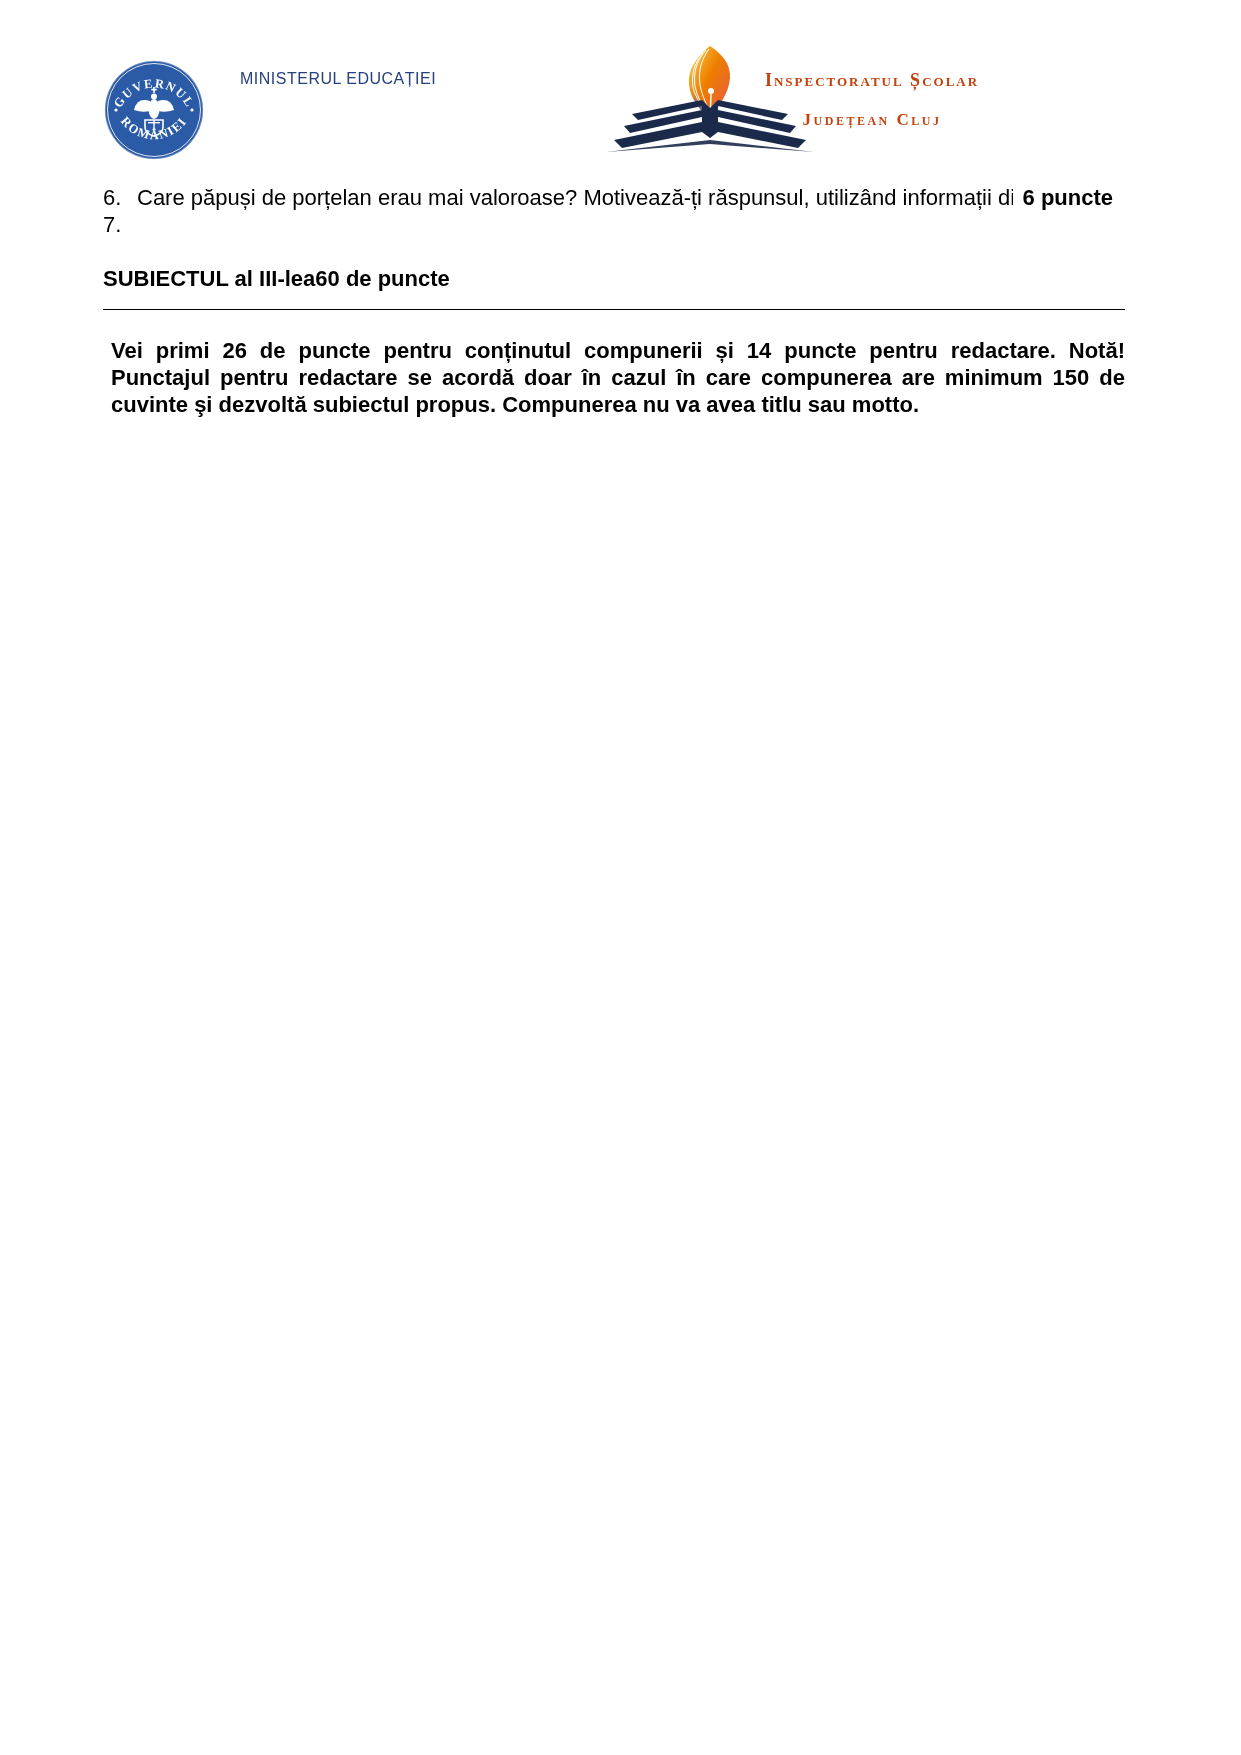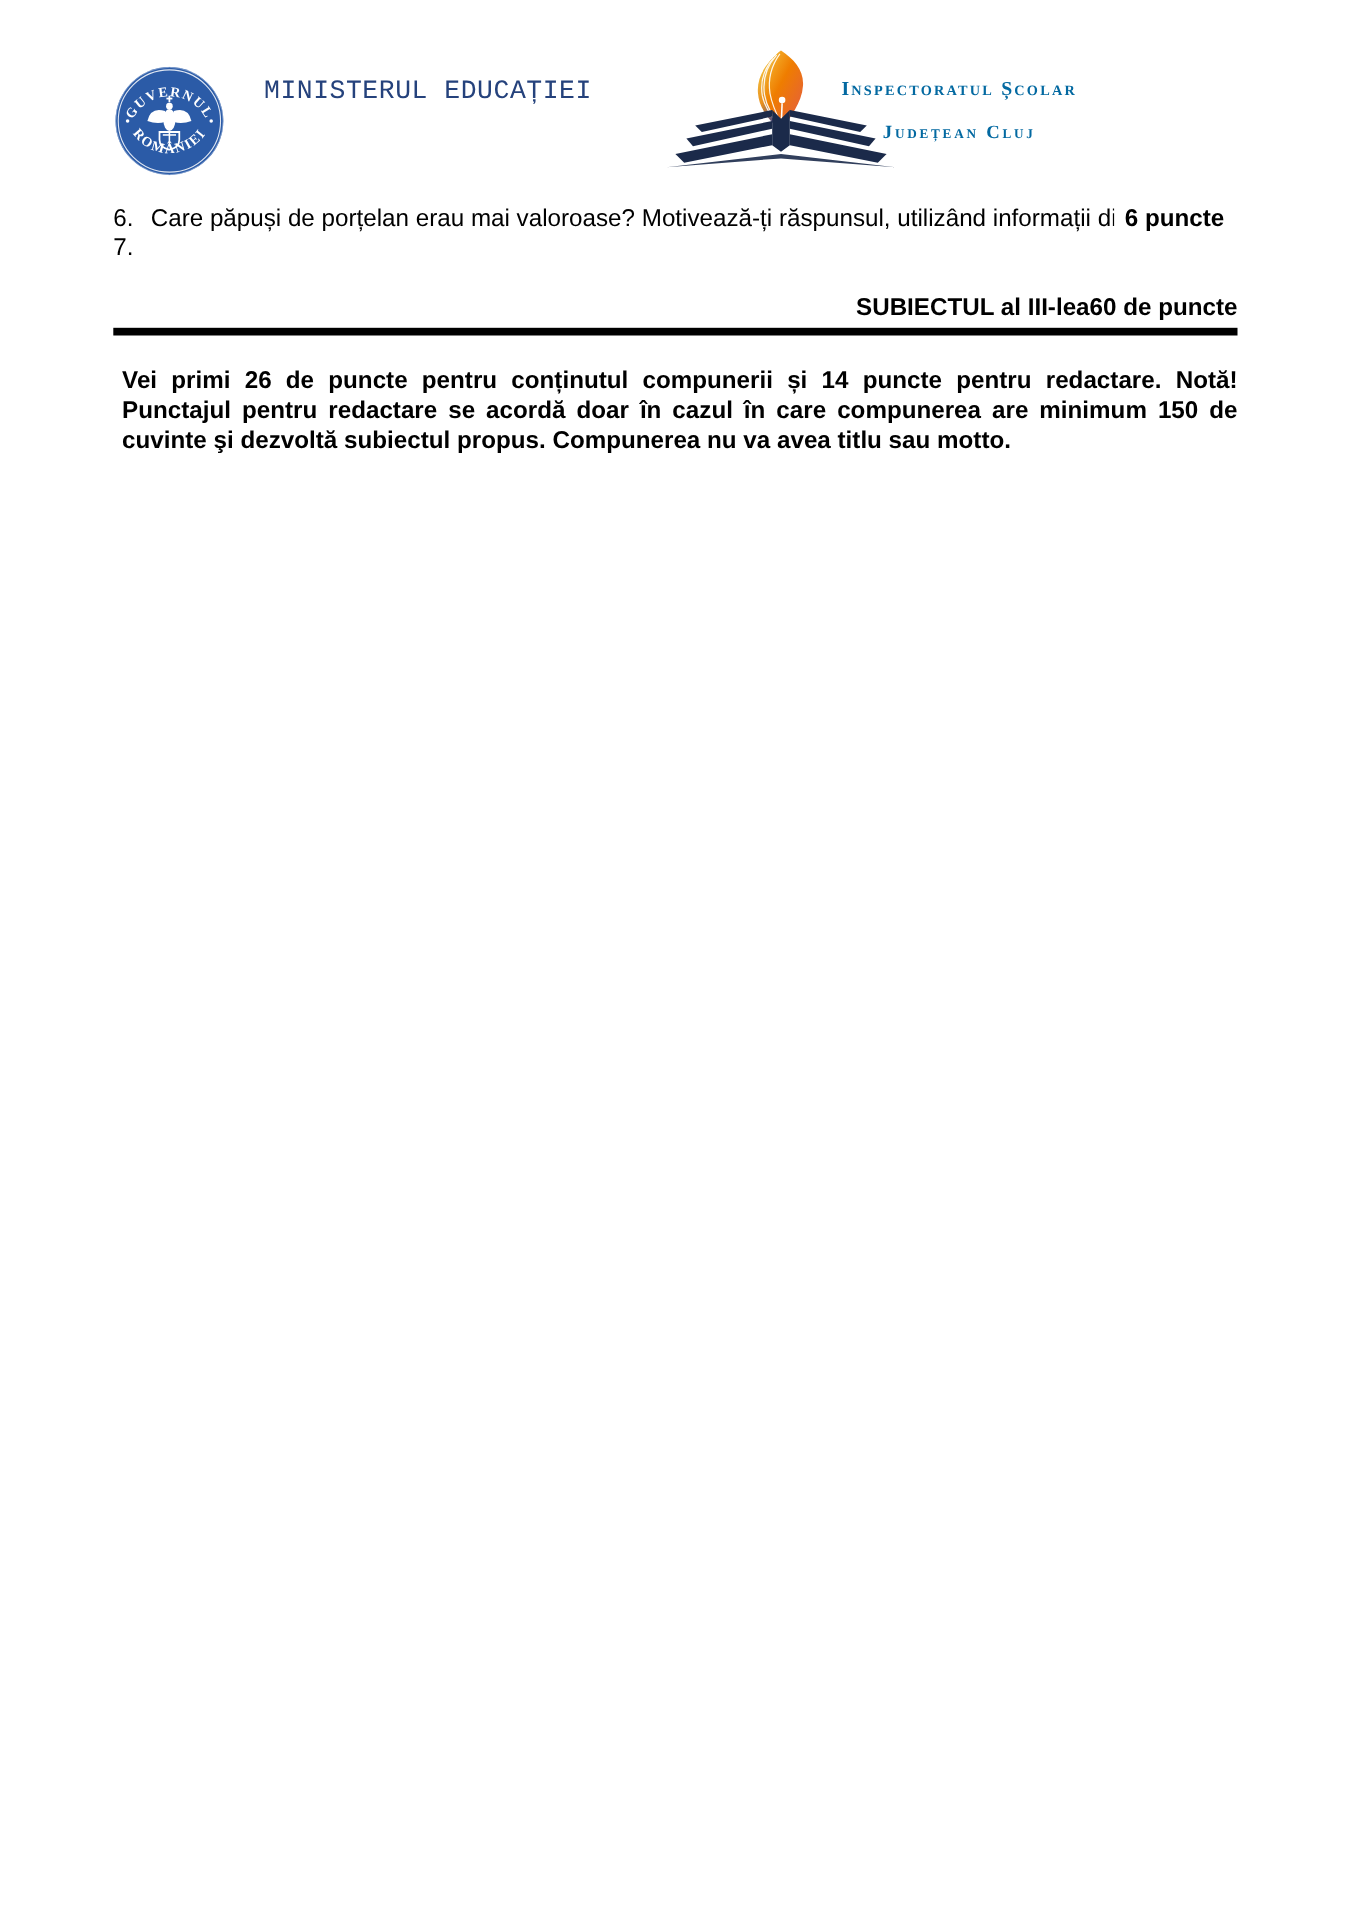--- a/index.html
+++ b/index.html
@@ -6,45 +6,45 @@
   body{
     width:1241px;height:1755px;position:relative;background:#ffffff;
     font-family:"Liberation Sans","DejaVu Sans",sans-serif;color:#000;
   }
   .page{position:absolute;inset:0;background:#fff;overflow:hidden;}
 
   
   .gov-seal{position:absolute;left:104px;top:58px;width:100px;height:104px;}
   .ministry{
     position:absolute;left:240px;top:70px;
-    font-family:Liberation Mono, monospace;
-    font-size:24px;letter-spacing:.5px;color:#25427c;white-space:nowrap;
+    font-family:Liberation Sans, sans-serif;
+    font-size:16px;letter-spacing:.5px;color:#25427c;white-space:nowrap;
   }
   .isj-logo{position:absolute;left:598px;top:44px;width:218px;height:112px;}
   .isj-text{
     position:absolute;left:752px;top:70px;width:240px;text-align:center;
-    font-family:"Liberation Serif","DejaVu Serif",serif;color:#0369a1;
+    font-family:"Liberation Serif","DejaVu Serif",serif;color:#c2410c;
   }
   .isj-text .l1{
     font-size:18px;font-weight:bold;font-variant:small-caps;letter-spacing:2px;white-space:nowrap;
   }
   .isj-text .l2{
     font-size:17px;font-weight:bold;font-variant:small-caps;letter-spacing:2.5px;margin-top:19px;white-space:nowrap;
   }
 
   
   .content{position:absolute;left:103px;top:184px;width:1022px;font-size:22px;line-height:27px;}
   .q-row{display:flex;align-items:flex-start;}
   .q-num{flex:0 0 34px;}
   .q-body{flex:1;position:relative;text-align:justify;}
   .q-points{position:absolute;right:12px;bottom:0;font-weight:bold;background:#fff;padding-left:10px;}
 
   .section-head{
-    margin-top:27px;display:flex;justify-content:flex-end;
-    font-weight:bold;border-bottom:7px solid #000000;padding-bottom:6px;
+    margin-top:27px;display:flex;justify-content:flex-start;
+    font-weight:bold;border-bottom:1px solid #000000;padding-bottom:17px;
   }
   .task-block{padding-left:8px;}
   .task-prompt{margin-top:23px;text-align:justify;}
   .task-note{margin-top:27px;font-weight:bold;text-align:justify;}
 </style>
 </head>
 <body>
 
 <div class="page">
 

